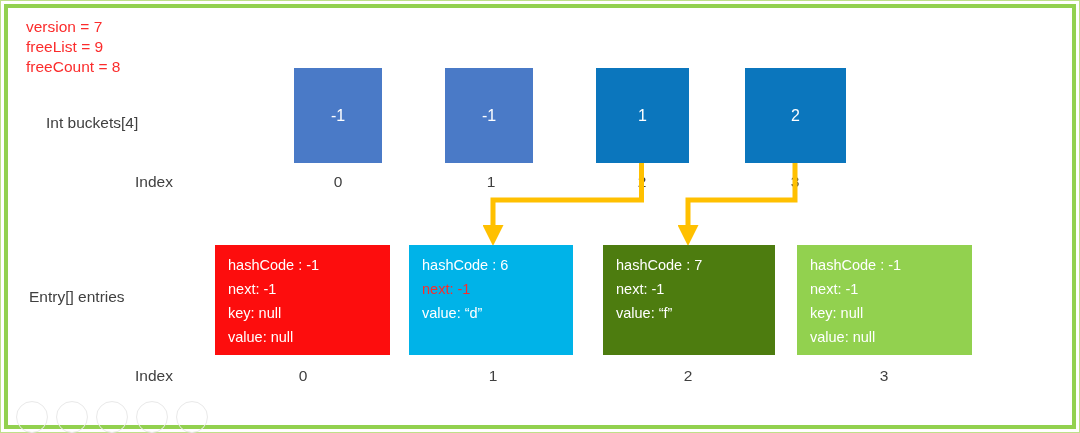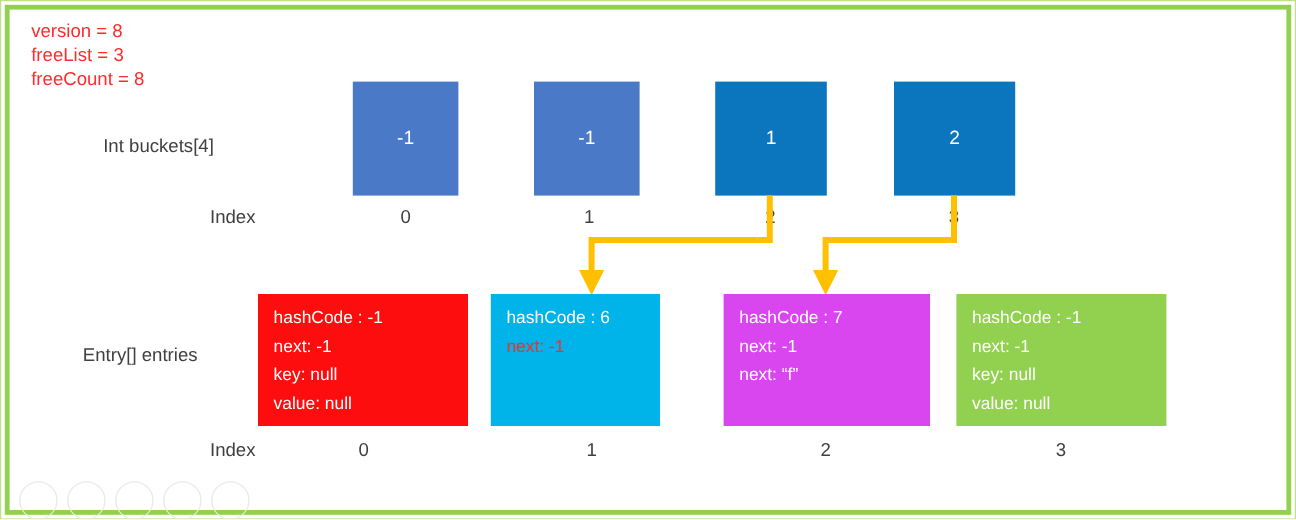--- a/index.html
+++ b/index.html
@@ -48,21 +48,20 @@
     white-space: nowrap;
   }
   .state-line { display: block; }
 
   
   .row-label {
     position: absolute;
     color: #404040;
     font-size: 15.5px;
     white-space: nowrap;
-    margin-left: 40px;
   }
   .lbl-buckets { left: 46px;  top: 114px; }
   .lbl-entries { left: 29px;  top: 288px; }
   .idx-label-top    { left: 135px; top: 173px; }
   .idx-label-bottom { left: 135px; top: 367px; }
 
   
   .bucket {
     position: absolute;
     top: 68px;
@@ -98,22 +97,22 @@
     position: absolute;
     top: 245px;
     height: 110px;
     box-sizing: border-box;
     padding: 8px 0 0 13px;
     color: #ffffff;
     font-size: 14.5px;
     line-height: 24px;
   }
   .entry.e0 { left: 215px; width: 175px; background: #fd0d0d; }
-  .entry.e1 { left: 409px; width: 141px; background: #00b3e8; }
-  .entry.e2 { left: 603px; width: 172px; background: #d946ef; }
+  .entry.e1 { left: 409px; width: 164px; background: #00b3e8; }
+  .entry.e2 { left: 603px; width: 172px; background: #4d7c0f; }
   .entry.e3 { left: 797px; width: 175px; background: #92d14f; }
   .entry .fld { display: block; white-space: nowrap; }
   .entry .fld.hl { color: #fb2c2c; }
 
   
   .idx-bot {
     position: absolute;
     top: 367px;
     font-size: 15.5px;
     color: #404040;
@@ -150,22 +149,22 @@
 </style>
 </head>
 <body>
 
 <div id="canvas">
 
   <div class="frame-outer"></div>
   <div class="frame-inner"></div>
 
   <div class="state-block">
-    <span class="state-line">version = 8</span>
-    <span class="state-line">freeList = 3</span>
+    <span class="state-line">version = 7</span>
+    <span class="state-line">freeList = 9</span>
     <span class="state-line">freeCount = 8</span>
   </div>
 
   <div class="row-label lbl-buckets">Int buckets[4]</div>
   <div class="row-label lbl-entries">Entry[] entries</div>
   <div class="row-label idx-label-top">Index</div>
   <div class="row-label idx-label-bottom">Index</div>
 
   <div class="bucket b0">
     <span>-1</span>
@@ -199,25 +198,26 @@
 
   <div class="entry e0">
     <span class="fld">hashCode : -1</span>
     <span class="fld">next: -1</span>
     <span class="fld">key: null</span>
     <span class="fld">value: null</span>
   </div>
   <div class="entry e1">
     <span class="fld">hashCode : 6</span>
     <span class="fld hl">next: -1</span>
+    <span class="fld">value: “d”</span>
   </div>
   <div class="entry e2">
     <span class="fld">hashCode : 7</span>
     <span class="fld">next: -1</span>
-    <span class="fld">next: “f”</span>
+    <span class="fld">value: “f”</span>
   </div>
   <div class="entry e3">
     <span class="fld">hashCode : -1</span>
     <span class="fld">next: -1</span>
     <span class="fld">key: null</span>
     <span class="fld">value: null</span>
   </div>
 
   <div class="idx-bot t0">0</div>
   <div class="idx-bot t1">1</div>

